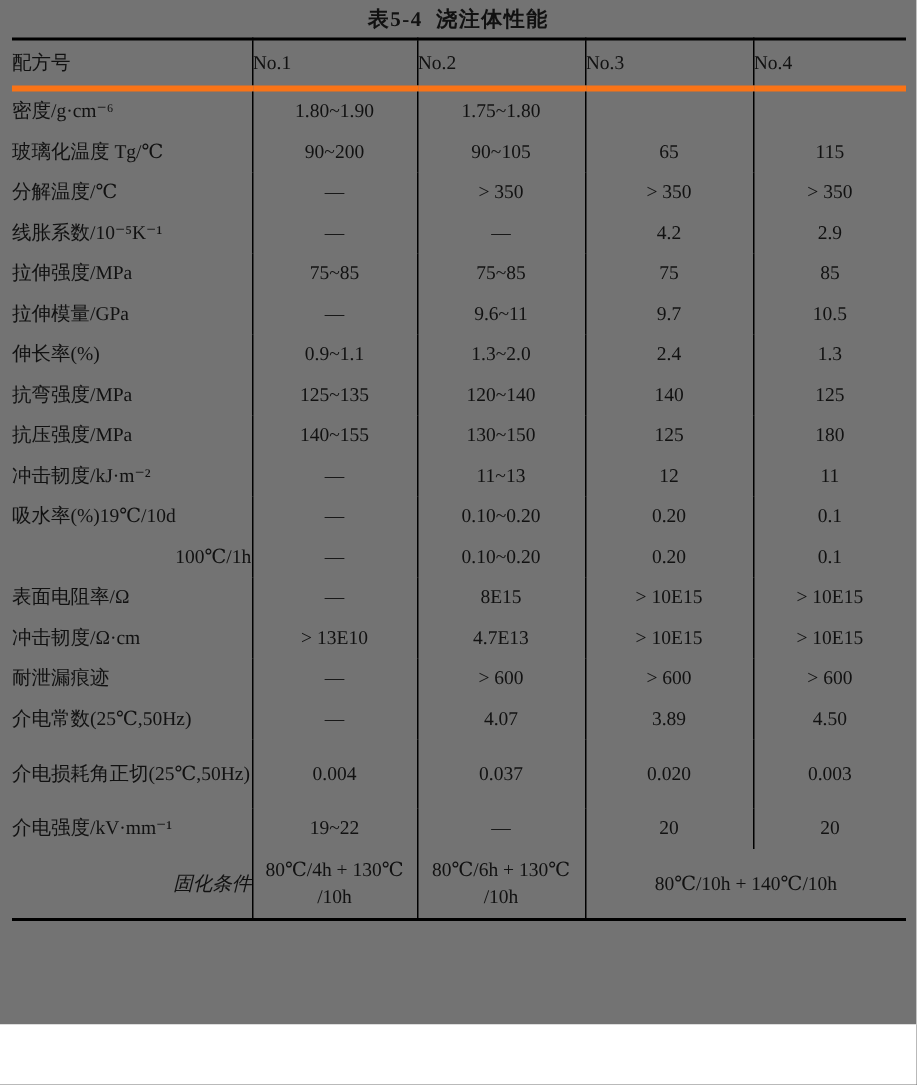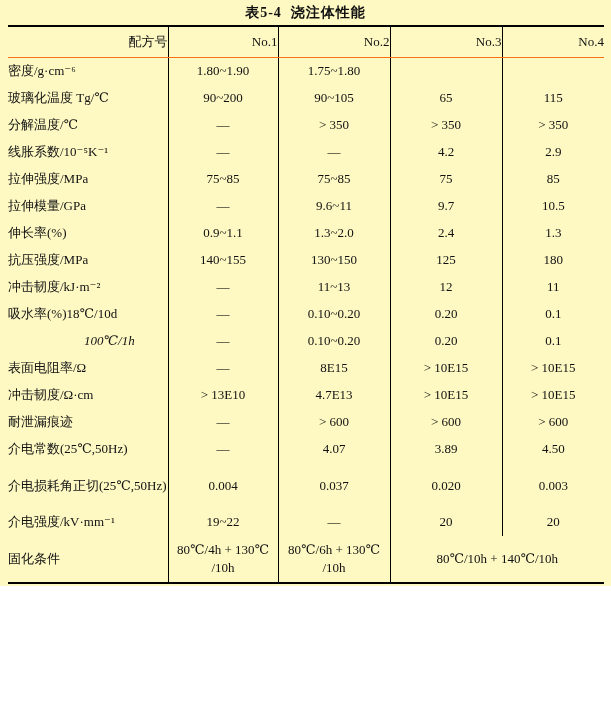--- a/index.html
+++ b/index.html
@@ -1,20 +1,20 @@
 <!DOCTYPE html>
 <html><head>
 <meta charset="utf-8">
 <style>
   html, body { margin: 0; padding: 0; background: #ffffff; }
   .page {
     position: relative;
     width: 611px;
-    height: 586px;
-    background: #fef9c3;
+    height: 683px;
+    background: #737373;
     color: #111;
     font-family: "Liberation Serif", "DejaVu Serif", serif;
     overflow: hidden;
   }
   .caption {
     position: absolute;
     top: 4px;
     left: 0;
     width: 100%;
     text-align: center;
@@ -37,27 +37,27 @@
   }
   table.props th, table.props td {
     padding: 0;
     vertical-align: middle;
     font-weight: normal;
     overflow: hidden;
   }
   
   table.props th:not(:last-child),
   table.props td:not(:last-child) { border-right: 1px solid #000; }
-  thead th { height: 30px; text-align: right; border-bottom: 1px solid #f97316; }
+  thead th { height: 30px; text-align: left; border-bottom: 4px solid #f97316; }
   tbody td { height: 27px; text-align: center; }
   td.lbl { text-align: left; padding-left: 6px; text-align: justify; padding-right: 8px; }
-  tr.row-indent td.lbl { padding-left: 76px; text-align: left; font-style: italic; }
+  tr.row-indent td.lbl { padding-left: 76px; text-align: right; }
   tr.row-tall td { height: 46px; }
   tr.row-cure td { height: 46px; }
-  tr.row-cure td.lbl { text-align: left; padding-left: 0; padding-right: 0; }
+  tr.row-cure td.lbl { text-align: right; padding-left: 0; padding-right: 0; font-style: italic; }
   tr.row-cure td { white-space: pre-line; line-height: 1.35; }
 </style>
 </head>
 <body>
 
 <div class="page">
   <div class="caption">表5-4  浇注体性能</div>
 
   <table class="props">
     <colgroup>
@@ -120,35 +120,42 @@
         <td>10.5</td>
       </tr>
       <tr>
         <td class="lbl">伸长率(%)</td>
         <td>0.9~1.1</td>
         <td>1.3~2.0</td>
         <td>2.4</td>
         <td>1.3</td>
       </tr>
       <tr>
+        <td class="lbl">抗弯强度/MPa</td>
+        <td>125~135</td>
+        <td>120~140</td>
+        <td>140</td>
+        <td>125</td>
+      </tr>
+      <tr>
         <td class="lbl">抗压强度/MPa</td>
         <td>140~155</td>
         <td>130~150</td>
         <td>125</td>
         <td>180</td>
       </tr>
       <tr>
         <td class="lbl">冲击韧度/kJ·m⁻²</td>
         <td>—</td>
         <td>11~13</td>
         <td>12</td>
         <td>11</td>
       </tr>
       <tr>
-        <td class="lbl">吸水率(%)18℃/10d</td>
+        <td class="lbl">吸水率(%)19℃/10d</td>
         <td>—</td>
         <td>0.10~0.20</td>
         <td>0.20</td>
         <td>0.1</td>
       </tr>
       <tr class="row-indent">
         <td class="lbl">100℃/1h</td>
         <td>—</td>
         <td>0.10~0.20</td>
         <td>0.20</td>

